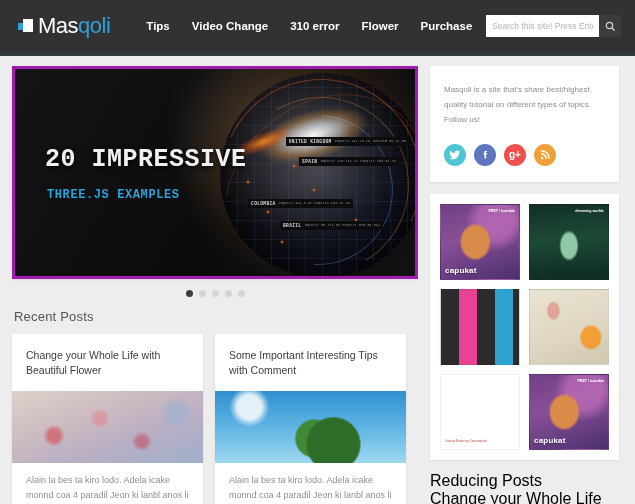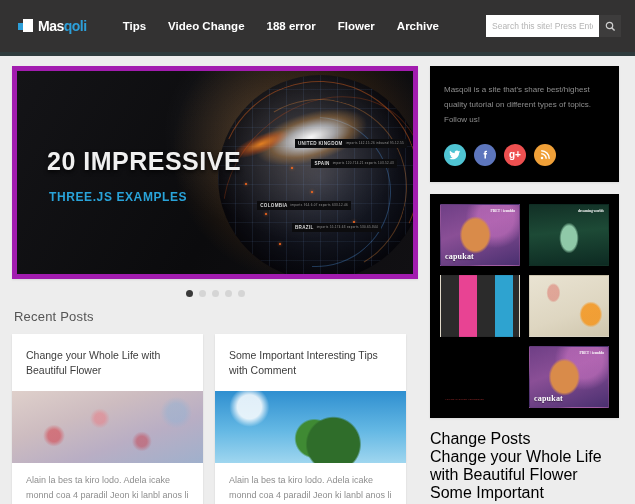--- a/index.html
+++ b/index.html
@@ -31,21 +31,21 @@
     display: inline-block;
     margin-right: 2px;
   }
   .logo-mark .sq-a {
     position:absolute; left:0; top:4px; width:7px; height:7px; background:#2d9fd9;
   }
   .logo-mark .sq-b {
     position:absolute; left:5px; top:0; width:10px; height:13px; background:#ffffff;
   }
   .logo-text {
-    font-size: 14px; font-weight: bold; letter-spacing: -0.5px;
+    font-size: 22px; font-weight: normal; letter-spacing: -0.5px;
     line-height: 1;
   }
   .logo-text .t1 { color:#ffffff; }
   .logo-text .t2 { color:#2d9fd9; }
 
   .nav { display:flex; align-items:center; gap: 22px; margin-left: 36px; text-align: right; }
   .nav-item {
     color:#ffffff; font-size:11.5px; font-weight:bold;
     text-decoration:none; white-space:nowrap;
     cursor:pointer;
@@ -73,22 +73,23 @@
   
   .page { display:flex; padding: 14px 12px 0 12px; gap: 12px; }
   .content { width: 406px; flex:none; }
   .sidebar { width: 189px; flex:none; }
 
   
   .slider {
     width:100%; height:213px;
     background:#7f1d1d;
     position:relative; overflow:hidden;
-    border: 5px solid #a21caf;
+    border: 3px solid #a21caf;
     box-shadow: 0 1px 2px rgba(0,0,0,.08);
+    font-family: Liberation Mono, monospace;
   }
   .slide-bg {
     position:absolute; inset:0;
     background:
       radial-gradient(circle at 72% 40%, rgba(255,150,40,.30) 0%, rgba(0,0,0,0) 42%),
       radial-gradient(circle at 62% 30%, rgba(255,255,255,.10) 0%, rgba(0,0,0,0) 35%),
       linear-gradient(120deg,#141417 0%,#0b0b0d 55%,#111013 100%);
   }
   .globe {
     position:absolute; right:-10px; top:4px;
@@ -191,37 +192,36 @@
       radial-gradient(circle at 52% 66%, #3f8a33 0 18px, rgba(0,0,0,0) 20px),
       radial-gradient(circle at 18% 22%, rgba(255,255,255,.85) 0 12px, rgba(255,255,255,0) 20px),
       linear-gradient(180deg,#2f8fd0 0%,#64b8e4 55%,#9fd6ef 100%);
   }
   .card-excerpt {
     font-size:9px; color:#8e8e8e; line-height:1.6;
     padding:10px 14px 14px 14px;
   }
 
   
-  .widget { background:#000000; box-shadow:0 1px 2px rgba(0,0,0,.08); margin-bottom:12px; }
+  .widget { background:#ffffff; box-shadow:0 1px 2px rgba(0,0,0,.08); margin-bottom:12px; }
   .about { padding:16px 14px 16px 14px; }
   .about-text { font-size:8px; color:#8d8d8d; line-height:1.9; }
   .socials { display:flex; gap:8px; margin-top:12px; padding-left:14px; }
   .soc {
     width:22px; height:22px; border-radius:50%;
     display:flex; align-items:center; justify-content:center;
     color:#fff; font-weight:bold; cursor:pointer;
   }
   .soc svg { display:block; }
 
   .ads { padding:10px; }
   .ad-grid { display:grid; grid-template-columns:1fr 1fr; gap:9px; }
   .ad {
-    height:62px; cursor:pointer; position:relative; overflow:hidden;
+    height:76px; cursor:pointer; position:relative; overflow:hidden;
     border:1px solid rgba(0,0,0,.06);
-    font-family:Liberation Serif, serif;
   }
   .ad-label {
     position:absolute; left:4px; bottom:4px;
     font-size:8px; font-weight:bold; color:#fff;
     letter-spacing:.2px; text-shadow:0 1px 1px rgba(0,0,0,.4);
   }
   .ad-sub {
     position:absolute; left:4px; bottom:0px;
     font-size:2.6px; color:rgba(255,255,255,.75); letter-spacing:.2px;
   }
@@ -301,23 +301,23 @@
         <span class="sq-b"></span>
     </span>
     <span class="logo-text">
       <span class="t1">Mas</span><span class="t2">qoli</span>
     </span>
   </div>
 
   <div class="nav">
     <a class="nav-item">Tips</a>
     <a class="nav-item">Video Change</a>
-    <a class="nav-item">188 error</a>
+    <a class="nav-item">310 error</a>
     <a class="nav-item">Flower</a>
-    <a class="nav-item">Archive</a>
+    <a class="nav-item">Purchase</a>
   </div>
 
   <div class="search-wrap">
     <input class="search-input" type="text" placeholder="Search this site! Press Enter" style="">
     <button class="search-btn">
       <svg width="11" height="11" viewBox="0 0 11 11">
         <circle cx="4.5" cy="4.5" r="3.2" fill="none" stroke="#cfcfcf" stroke-width="1.2"></circle>
         <line x1="6.9" y1="6.9" x2="9.6" y2="9.6" stroke="#cfcfcf" stroke-width="1.4"></line>
       </svg>
     </button>
@@ -442,21 +442,21 @@
         </div>
         <div class="ad ad-dog">
           <span class="ad-top">PRET / iconddo</span>
           <span class="ad-label">capukat</span>
         </div>
       </div>
     </div>
 
     <div class="popular">
       <div class="pop-tabbar">
-        <div class="pop-tab">Change Posts</div>
+        <div class="pop-tab">Reducing Posts</div>
       </div>
       <div class="pop-list">
         <div class="pop-item">
           <span class="pop-thumb pt-flower"></span>
           <span class="pop-title">Change your Whole Life with Beautiful Flower</span>
         </div>
         <div class="pop-item">
           <span class="pop-thumb pt-tree"></span>
           <span class="pop-title">Some Important Interesting Tips with Comment</span>
         </div>

